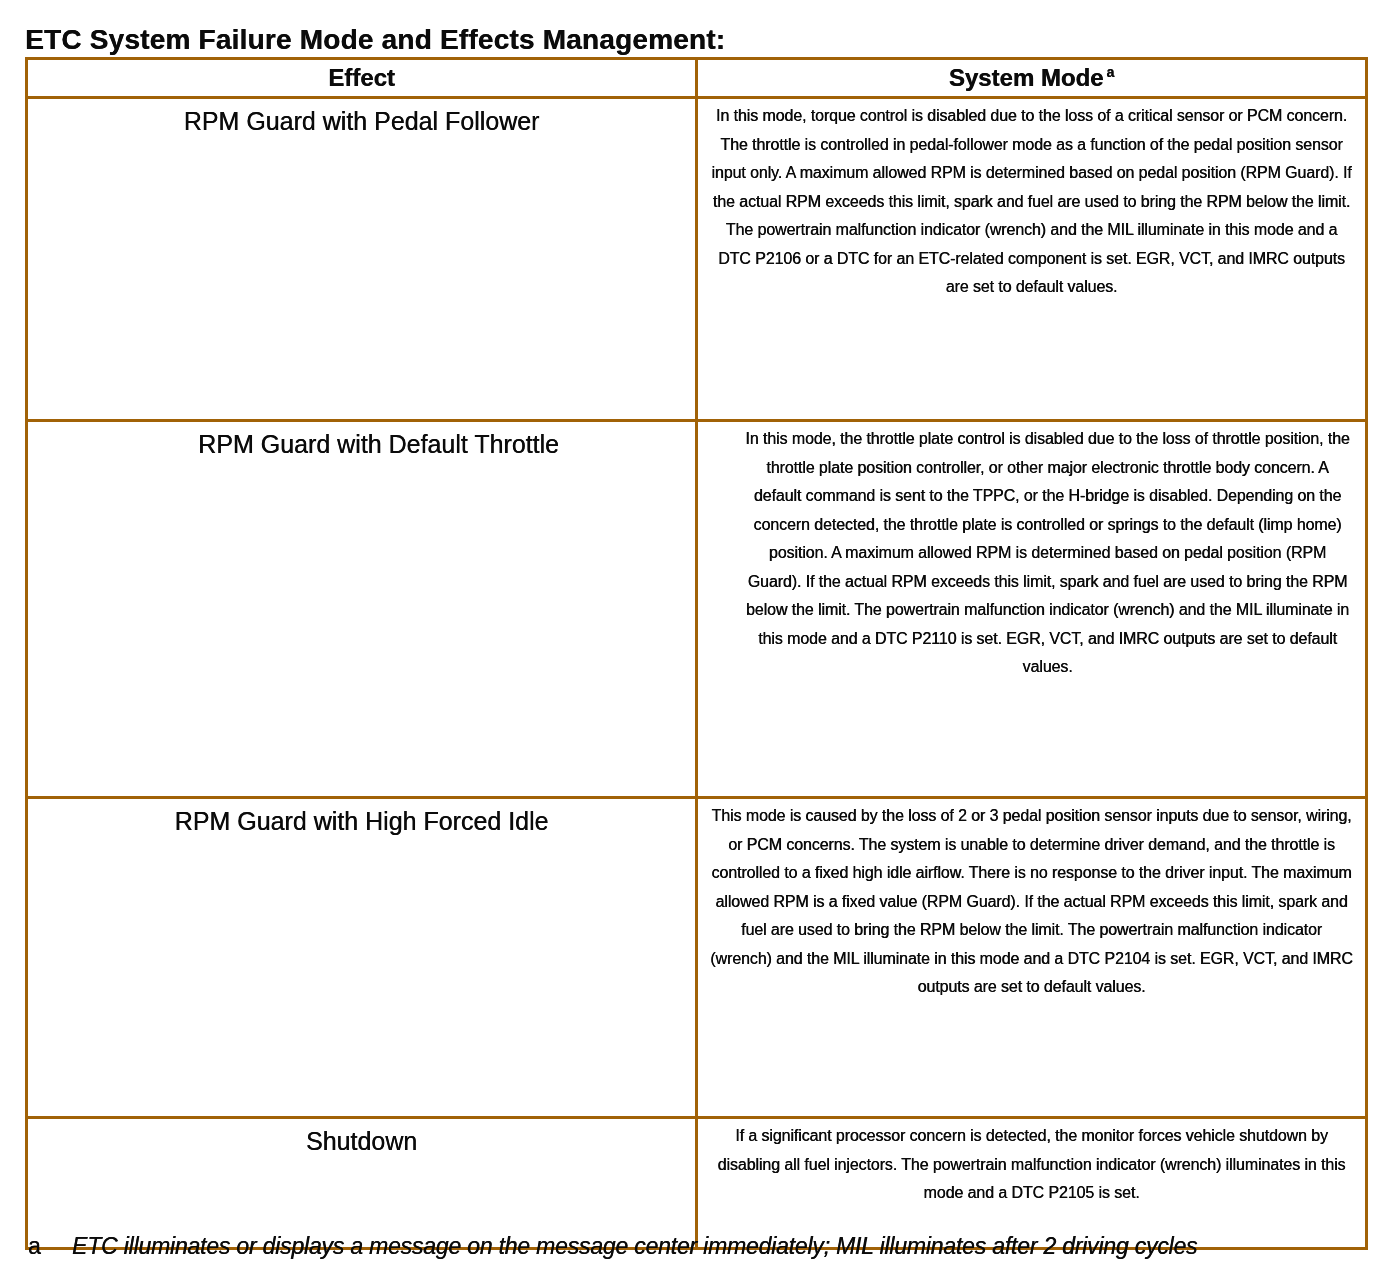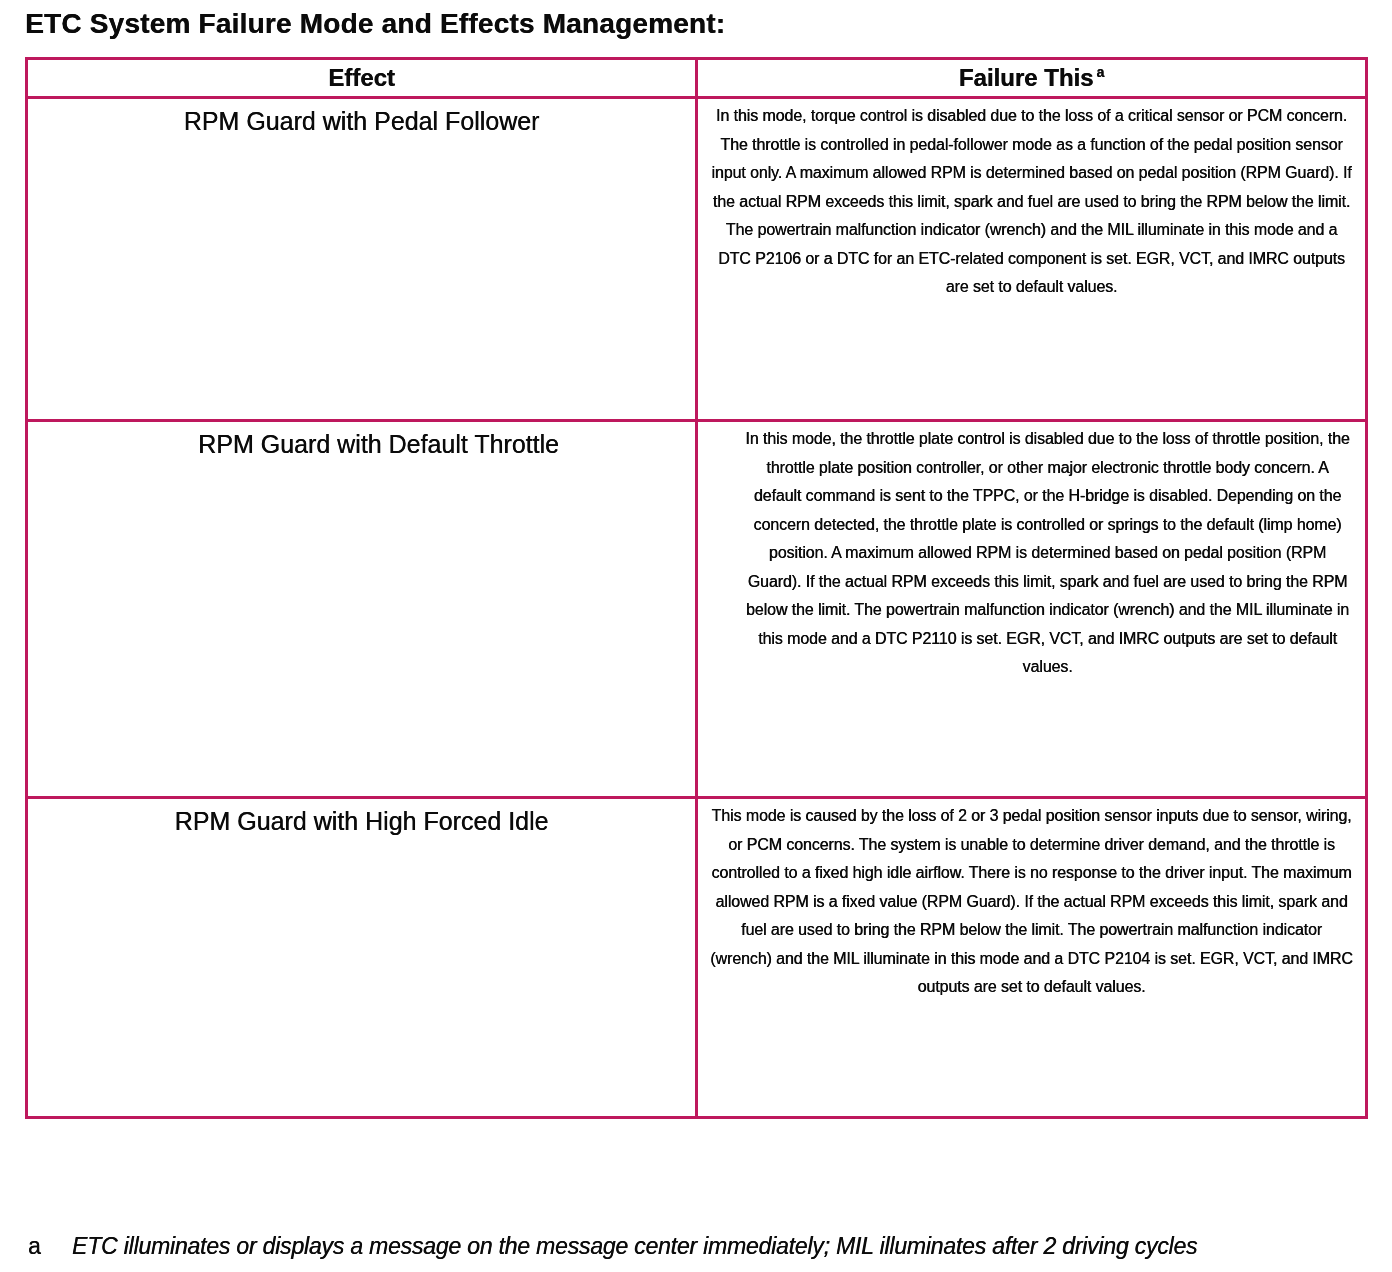--- a/index.html
+++ b/index.html
@@ -15,40 +15,40 @@
     overflow: hidden;
   }
   .page {
     position: relative;
     width: 1392px;
     height: 1272px;
     background: #ffffff;
   }
   .page-title {
     position: absolute;
-    top: 8px;
+    top: 24px;
     left: 25px;
     font-size: 28px;
     font-weight: 700;
     letter-spacing: 0.2px;
     margin: 0;
     text-shadow: 0.4px 0 0 currentColor;
   }
   table.fmea-table {
     position: absolute;
     top: 57px;
     left: 25px;
     width: 1343px;
     border-collapse: collapse;
     table-layout: fixed;
     background: #ffffff;
   }
   table.fmea-table th,
   table.fmea-table td {
-    border: 3px solid #be185d;
+    border: 3px solid #a16207;
     margin-left: 36px;
   }
   table.fmea-table th {
     height: 32px;
     text-align: center;
     vertical-align: middle;
     font-size: 24px;
     font-weight: 700;
     padding: 2px 0;
     text-shadow: 0.4px 0 0 currentColor;
@@ -109,37 +109,41 @@
     <colgroup>
       <col style="width:50%">
       <col style="width:50%">
     </colgroup>
     <thead>
       <tr>
         <th>
           <span>Effect</span>
         </th>
         <th>
-          <span>Failure This</span><sup>a</sup>
+          <span>System Mode</span><sup>a</sup>
         </th>
       </tr>
     </thead>
     <tbody>
       <tr class="row-0">
         <td class="effect-cell">RPM Guard with Pedal Follower</td>
         <td class="mode-cell">In this mode, torque control is disabled due to the loss of a critical sensor or PCM concern. The throttle is controlled in pedal-follower mode as a function of the pedal position sensor input only. A maximum allowed RPM is determined based on pedal position (RPM Guard). If the actual RPM exceeds this limit, spark and fuel are used to bring the RPM below the limit. The powertrain malfunction indicator (wrench) and the MIL illuminate in this mode and a DTC P2106 or a DTC for an ETC-related component is set. EGR, VCT, and IMRC outputs are set to default values.</td>
       </tr>
       <tr class="row-1">
         <td class="effect-cell">RPM Guard with Default Throttle</td>
         <td class="mode-cell">In this mode, the throttle plate control is disabled due to the loss of throttle position, the throttle plate position controller, or other major electronic throttle body concern. A default command is sent to the TPPC, or the H-bridge is disabled. Depending on the concern detected, the throttle plate is controlled or springs to the default (limp home) position. A maximum allowed RPM is determined based on pedal position (RPM Guard). If the actual RPM exceeds this limit, spark and fuel are used to bring the RPM below the limit. The powertrain malfunction indicator (wrench) and the MIL illuminate in this mode and a DTC P2110 is set. EGR, VCT, and IMRC outputs are set to default values.</td>
       </tr>
       <tr class="row-2">
         <td class="effect-cell">RPM Guard with High Forced Idle</td>
         <td class="mode-cell">This mode is caused by the loss of 2 or 3 pedal position sensor inputs due to sensor, wiring, or PCM concerns. The system is unable to determine driver demand, and the throttle is controlled to a fixed high idle airflow. There is no response to the driver input. The maximum allowed RPM is a fixed value (RPM Guard). If the actual RPM exceeds this limit, spark and fuel are used to bring the RPM below the limit. The powertrain malfunction indicator (wrench) and the MIL illuminate in this mode and a DTC P2104 is set. EGR, VCT, and IMRC outputs are set to default values.</td>
       </tr>
+      <tr class="row-3">
+        <td class="effect-cell">Shutdown</td>
+        <td class="mode-cell">If a significant processor concern is detected, the monitor forces vehicle shutdown by disabling all fuel injectors. The powertrain malfunction indicator (wrench) illuminates in this mode and a DTC P2105 is set.</td>
+      </tr>
     </tbody>
   </table>
 
   <div class="footnote">
     <span class="fn-marker">a</span>
     <span class="fn-text">ETC illuminates or displays a message on the message center immediately; MIL illuminates after 2 driving cycles</span>
   </div>
 
 </div>
 

